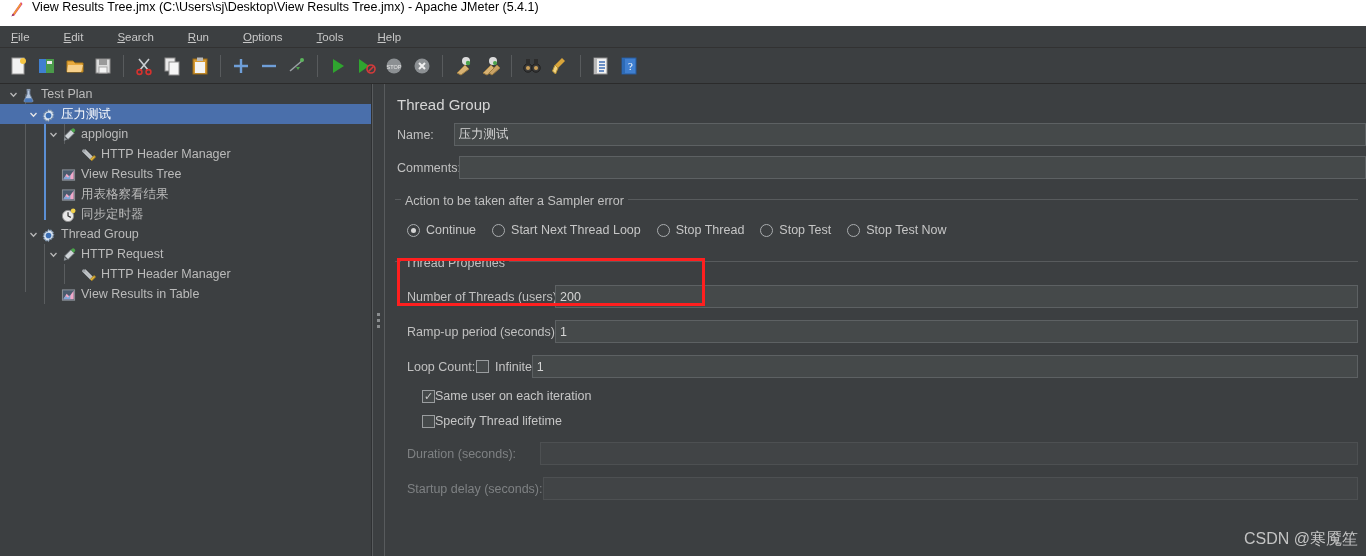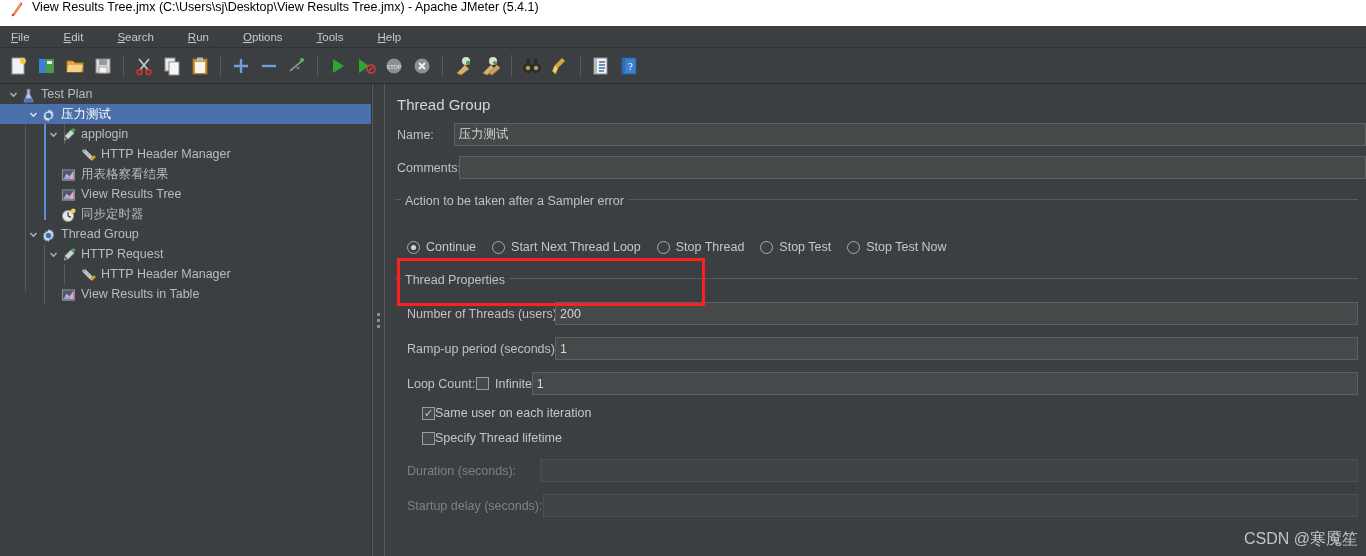--- a/index.html
+++ b/index.html
@@ -84,21 +84,21 @@
   .groupbox { margin: 12px 8px 0 10px; position: relative; }
   .groupbox > .gb-line {
     position: absolute; left: 0; right: 0; top: 8px; height: 1px; background: #585b5d;
   }
   .groupbox > .gb-title {
     position: relative; display: inline-block; background: #3c3f41;
     font-size: 12.5px; color: #c0c0c0; padding: 0 4px; margin-left: 6px;
   }
   .gb-body { padding-top: 6px; }
   
-  .radio-row { display: flex; align-items: center; gap: 16px; padding-left: 12px; margin-top: 25px; }
+  .radio-row { display: flex; align-items: center; gap: 16px; padding-left: 12px; margin-top: 8px; }
   .radio { display: flex; align-items: center; gap: 6px; cursor: default; }
   .radio .dot {
     width: 13px; height: 13px; border-radius: 50%; border: 1px solid #a9acae;
     background: #3c3f41; display: flex; align-items: center; justify-content: center;
     flex: 0 0 auto;
   }
   .radio .dot.on::after {
     content: ""; width: 5px; height: 5px; border-radius: 50%; background: #d5d5d5;
   }
   .radio span { font-size: 12.5px; color: #c6c6c6; white-space: nowrap; }
@@ -357,32 +357,32 @@
     </div>
 
     <div class="tnode" style="padding-left:60px">
       <span class="ticon">
         <svg viewBox="0 0 16 16" width="15" height="15">
             <rect x="1.5" y="2" width="13" height="11" fill="#4a5b6e" stroke="#8d9399"></rect>
             <path d="M2.5 12 L6 6 L9 9 L13.5 3 L13.5 12 Z" fill="#f0a8c8"></path>
             <path d="M2.5 12 L5 8.5 L7.5 10.5 L10 7 L10 12 Z" fill="#7fa8d8"></path>
           </svg>
       </span>
-      <span class="tlabel">用表格察看结果</span>
+      <span class="tlabel">View Results Tree</span>
     </div>
 
     <div class="tnode" style="padding-left:60px">
       <span class="ticon">
         <svg viewBox="0 0 16 16" width="15" height="15">
             <rect x="1.5" y="2" width="13" height="11" fill="#4a5b6e" stroke="#8d9399"></rect>
             <path d="M2.5 12 L6 6 L9 9 L13.5 3 L13.5 12 Z" fill="#f0a8c8"></path>
             <path d="M2.5 12 L5 8.5 L7.5 10.5 L10 7 L10 12 Z" fill="#7fa8d8"></path>
           </svg>
       </span>
-      <span class="tlabel">View Results Tree</span>
+      <span class="tlabel">用表格察看结果</span>
     </div>
 
     <div class="tnode" style="padding-left:60px">
       <span class="ticon">
         <svg viewBox="0 0 16 16" width="15" height="15">
             <circle cx="7.5" cy="8.5" r="6" fill="#e8e8e8" stroke="#8d8d8d"></circle>
             <path d="M7.5 4.5 v4 l3 1.5" stroke="#333" stroke-width="1.3" fill="none"></path>
             <circle cx="13" cy="3" r="2.5" fill="#f2d24a"></circle>
           </svg>
       </span>

